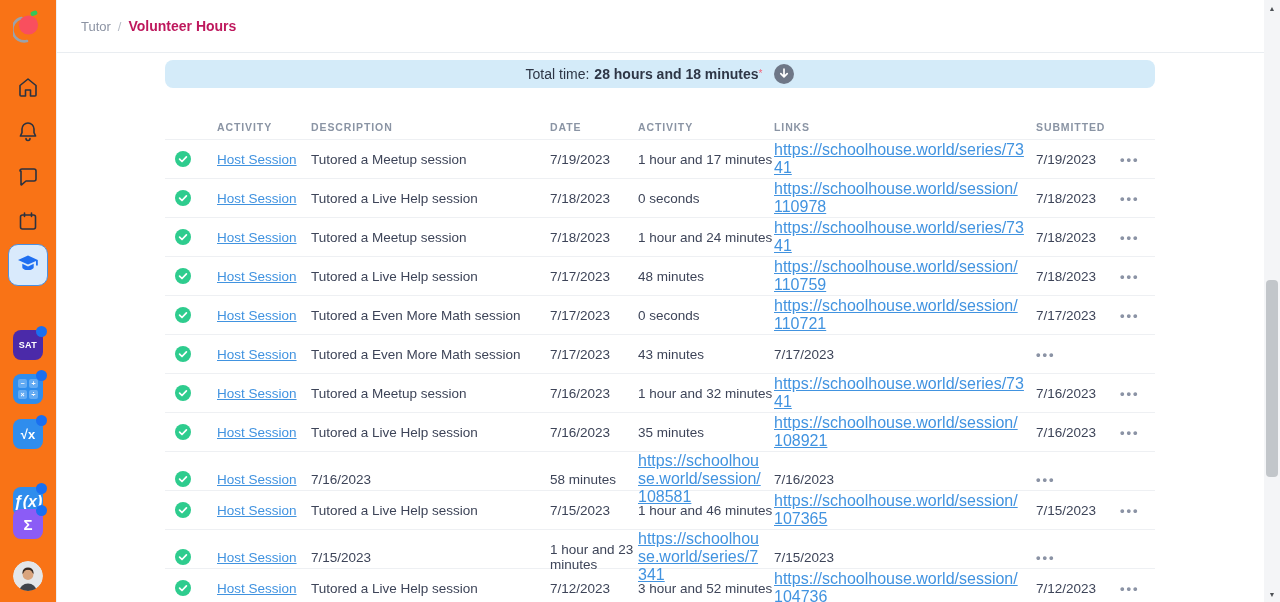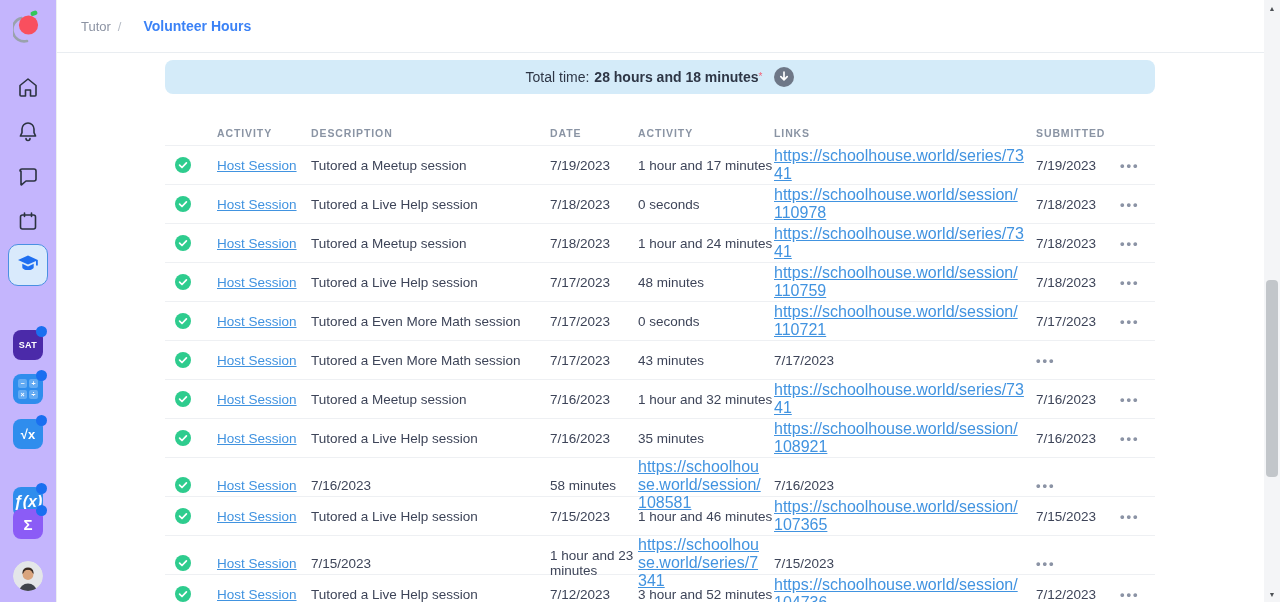--- a/index.html
+++ b/index.html
@@ -1,21 +1,21 @@
 <!DOCTYPE html>
 <html><head>
 <meta charset="utf-8">
 <style>
   * { margin:0; padding:0; box-sizing:border-box; }
   html,body { width:1280px; height:602px; overflow:hidden; background:#fff;
     font-family:"Liberation Sans", sans-serif; color:#343c4e; }
 
   
   .sidebar { position:absolute; left:0; top:0; width:57px; height:602px;
-    background:#c4b5fd; border-right:1px solid #edeff2; z-index:5; }
+    background:#f97316; border-right:1px solid #edeff2; z-index:5; }
   .sidebar .abs { position:absolute; }
   .nav-icon { width:24px; height:24px; left:16px; cursor:pointer; }
   .nav-icon svg { width:24px; height:24px; display:block; }
   .active-box { left:8px; top:244px; width:40px; height:42px; border-radius:10px;
     background:#d9eafc; border:1.5px solid #4a90e2; display:flex; align-items:center;
     justify-content:center; cursor:pointer; }
   .badge { left:13px; width:30px; height:30px; border-radius:8px; color:#fff;
     display:flex; align-items:center; justify-content:center; cursor:pointer; }
   .badge .dot { position:absolute; right:-4px; top:-4px; width:11px; height:11px;
     border-radius:50%; background:#1a6ff0; }
@@ -29,25 +29,25 @@
     font-size:7px; line-height:9px; text-align:center; color:#fff; font-weight:bold; }
   .avatar { left:13px; top:561px; width:30px; height:30px; border-radius:50%;
     overflow:hidden; cursor:pointer; }
 
   
   .topbar { position:absolute; left:57px; top:0; width:1207px; height:53px;
     background:#fff; border-bottom:1px solid #e9edf1; display:flex;
     align-items:center; padding-left:24px; z-index:4; }
   .crumb-sec { color:#8c93a3; font-size:13px; cursor:pointer; }
   .crumb-sep { color:#b6bcc6; font-size:13px; margin:0 7px; }
-  .crumb-cur { color:#3b82f6; font-size:14px; font-weight:bold;margin-left:15px; }
+  .crumb-cur { color:#be185d; font-size:14px; font-weight:bold; }
 
   
   .content { position:absolute; left:165px; top:53px; width:990px; }
-  .banner { margin-top:7px; height:34px; background:#d4ebf9; border-radius:8px;
+  .banner { margin-top:7px; height:28px; background:#d4ebf9; border-radius:8px;
     display:flex; align-items:center; justify-content:center; font-size:14px;
     color:#2e3646; }
   .banner b { margin-left:5px; }
   .banner .ast { color:#f2647a; font-size:10px; vertical-align:top; line-height:10px; }
   .dl-btn { margin-left:12px; width:20px; height:20px; border:none; background:transparent;
     padding:0; cursor:pointer; }
   .dl-btn svg { display:block; }
 
   .grid { display:grid; grid-template-columns:52px 94px 239px 88px 136px 262px 84px 35px;
     align-items:center; }

